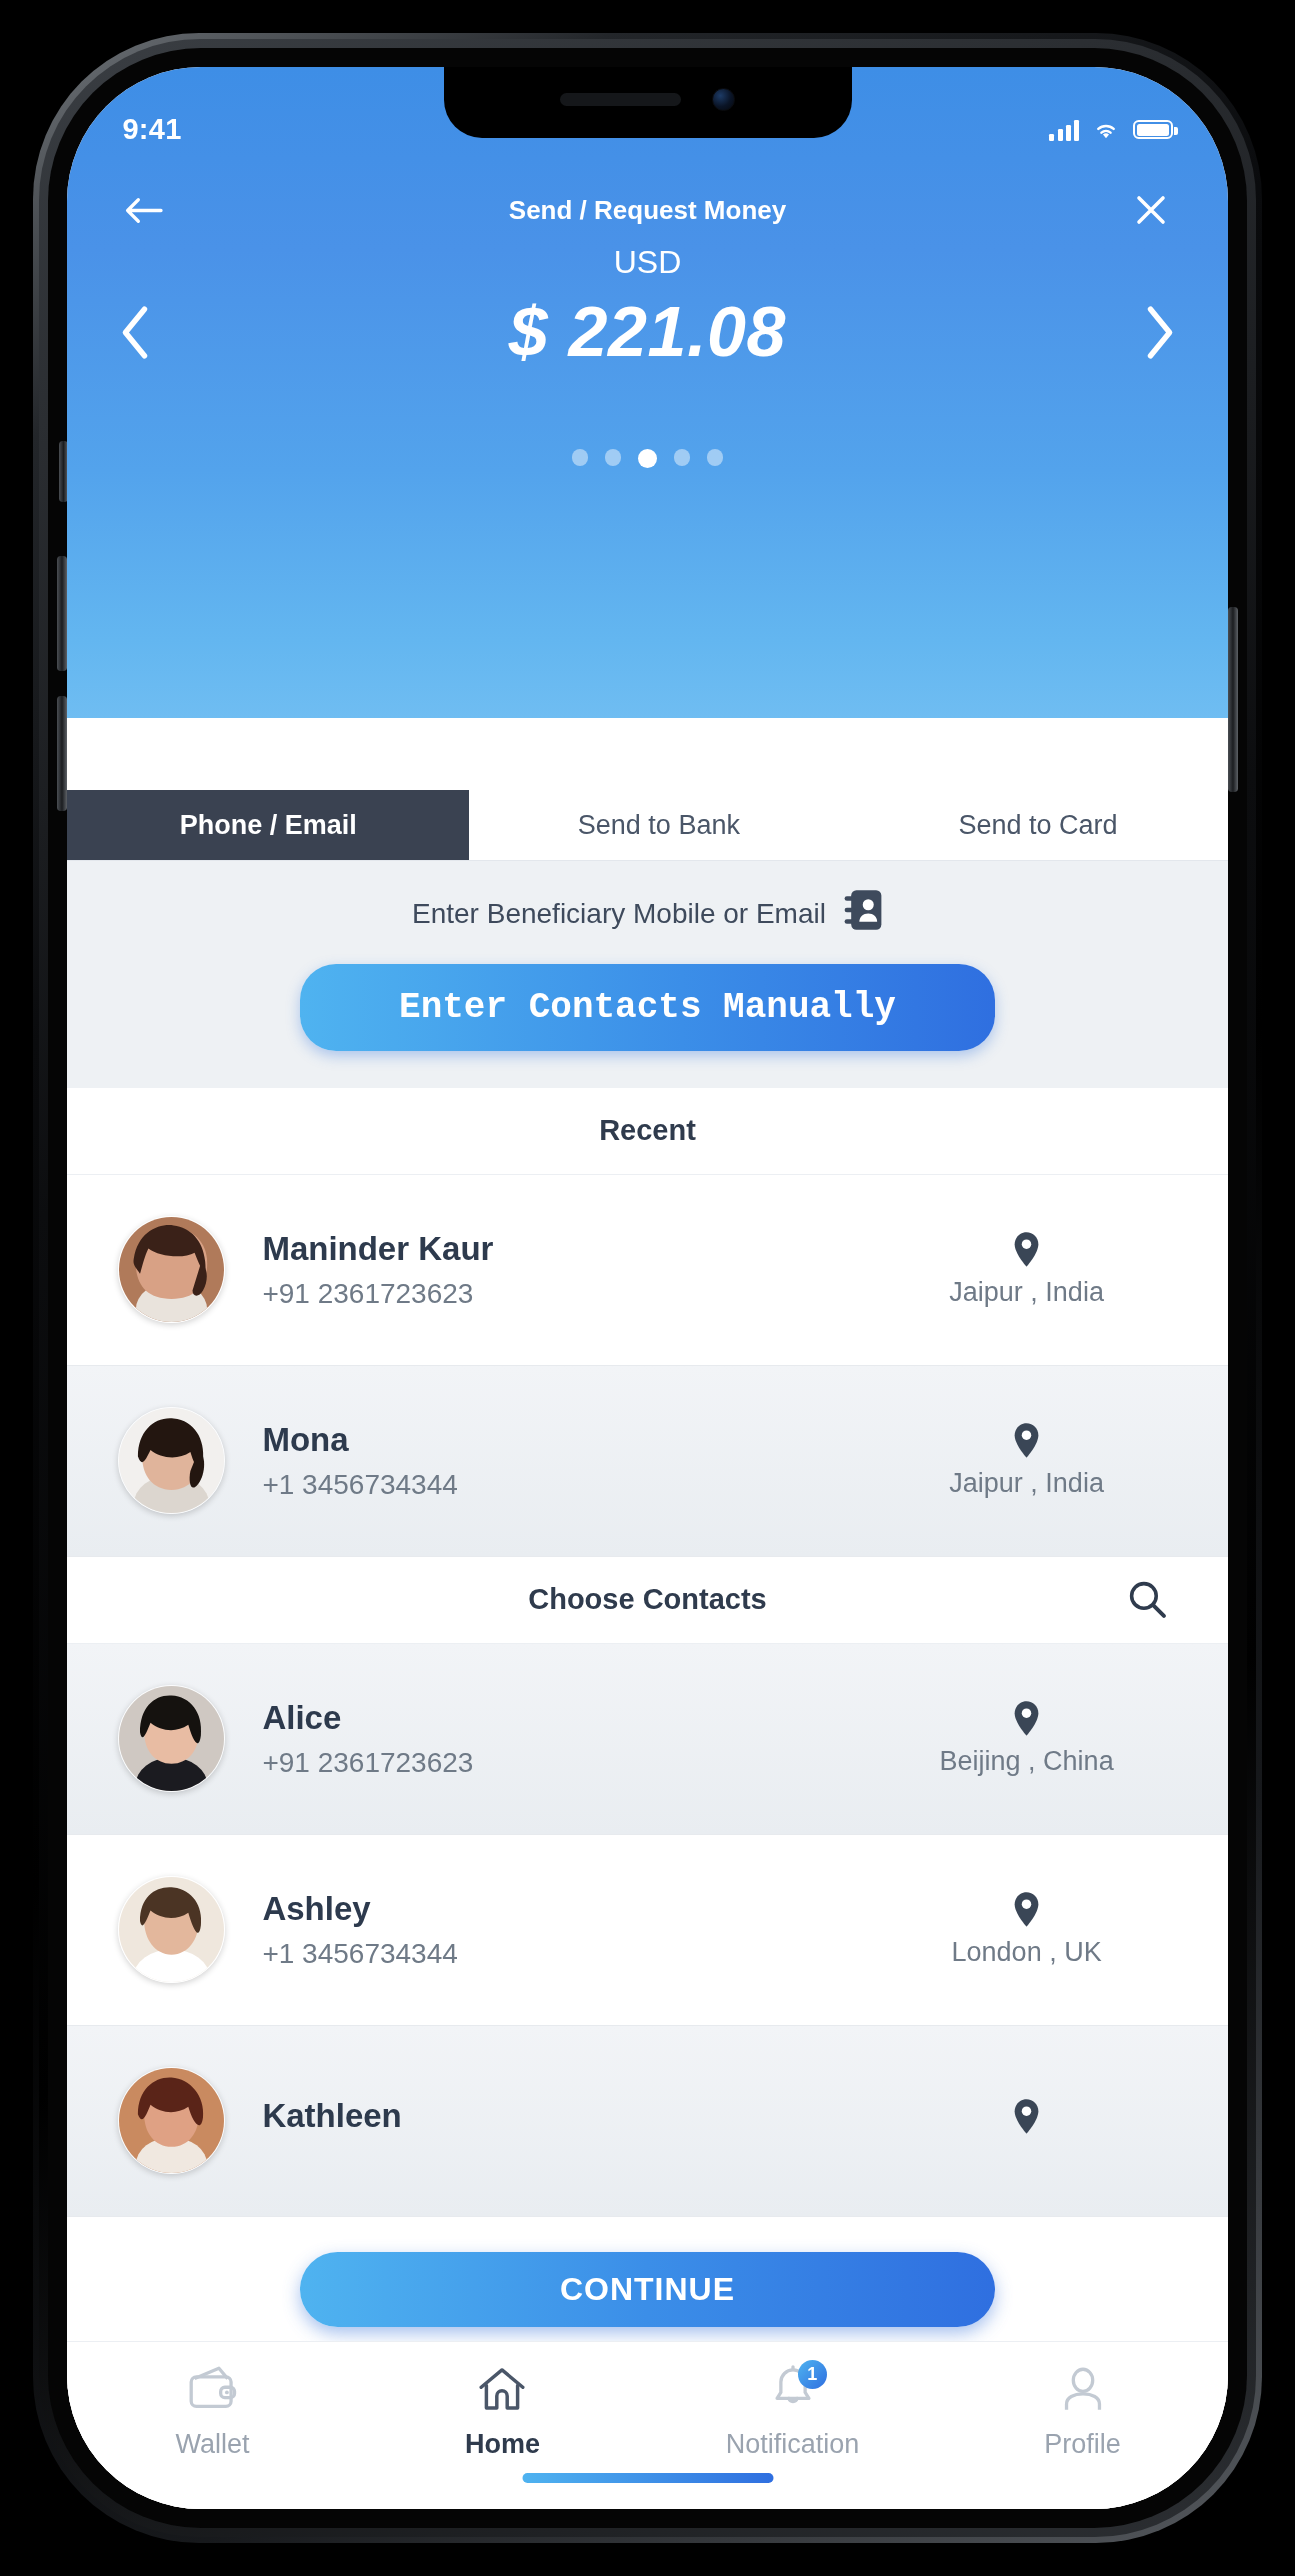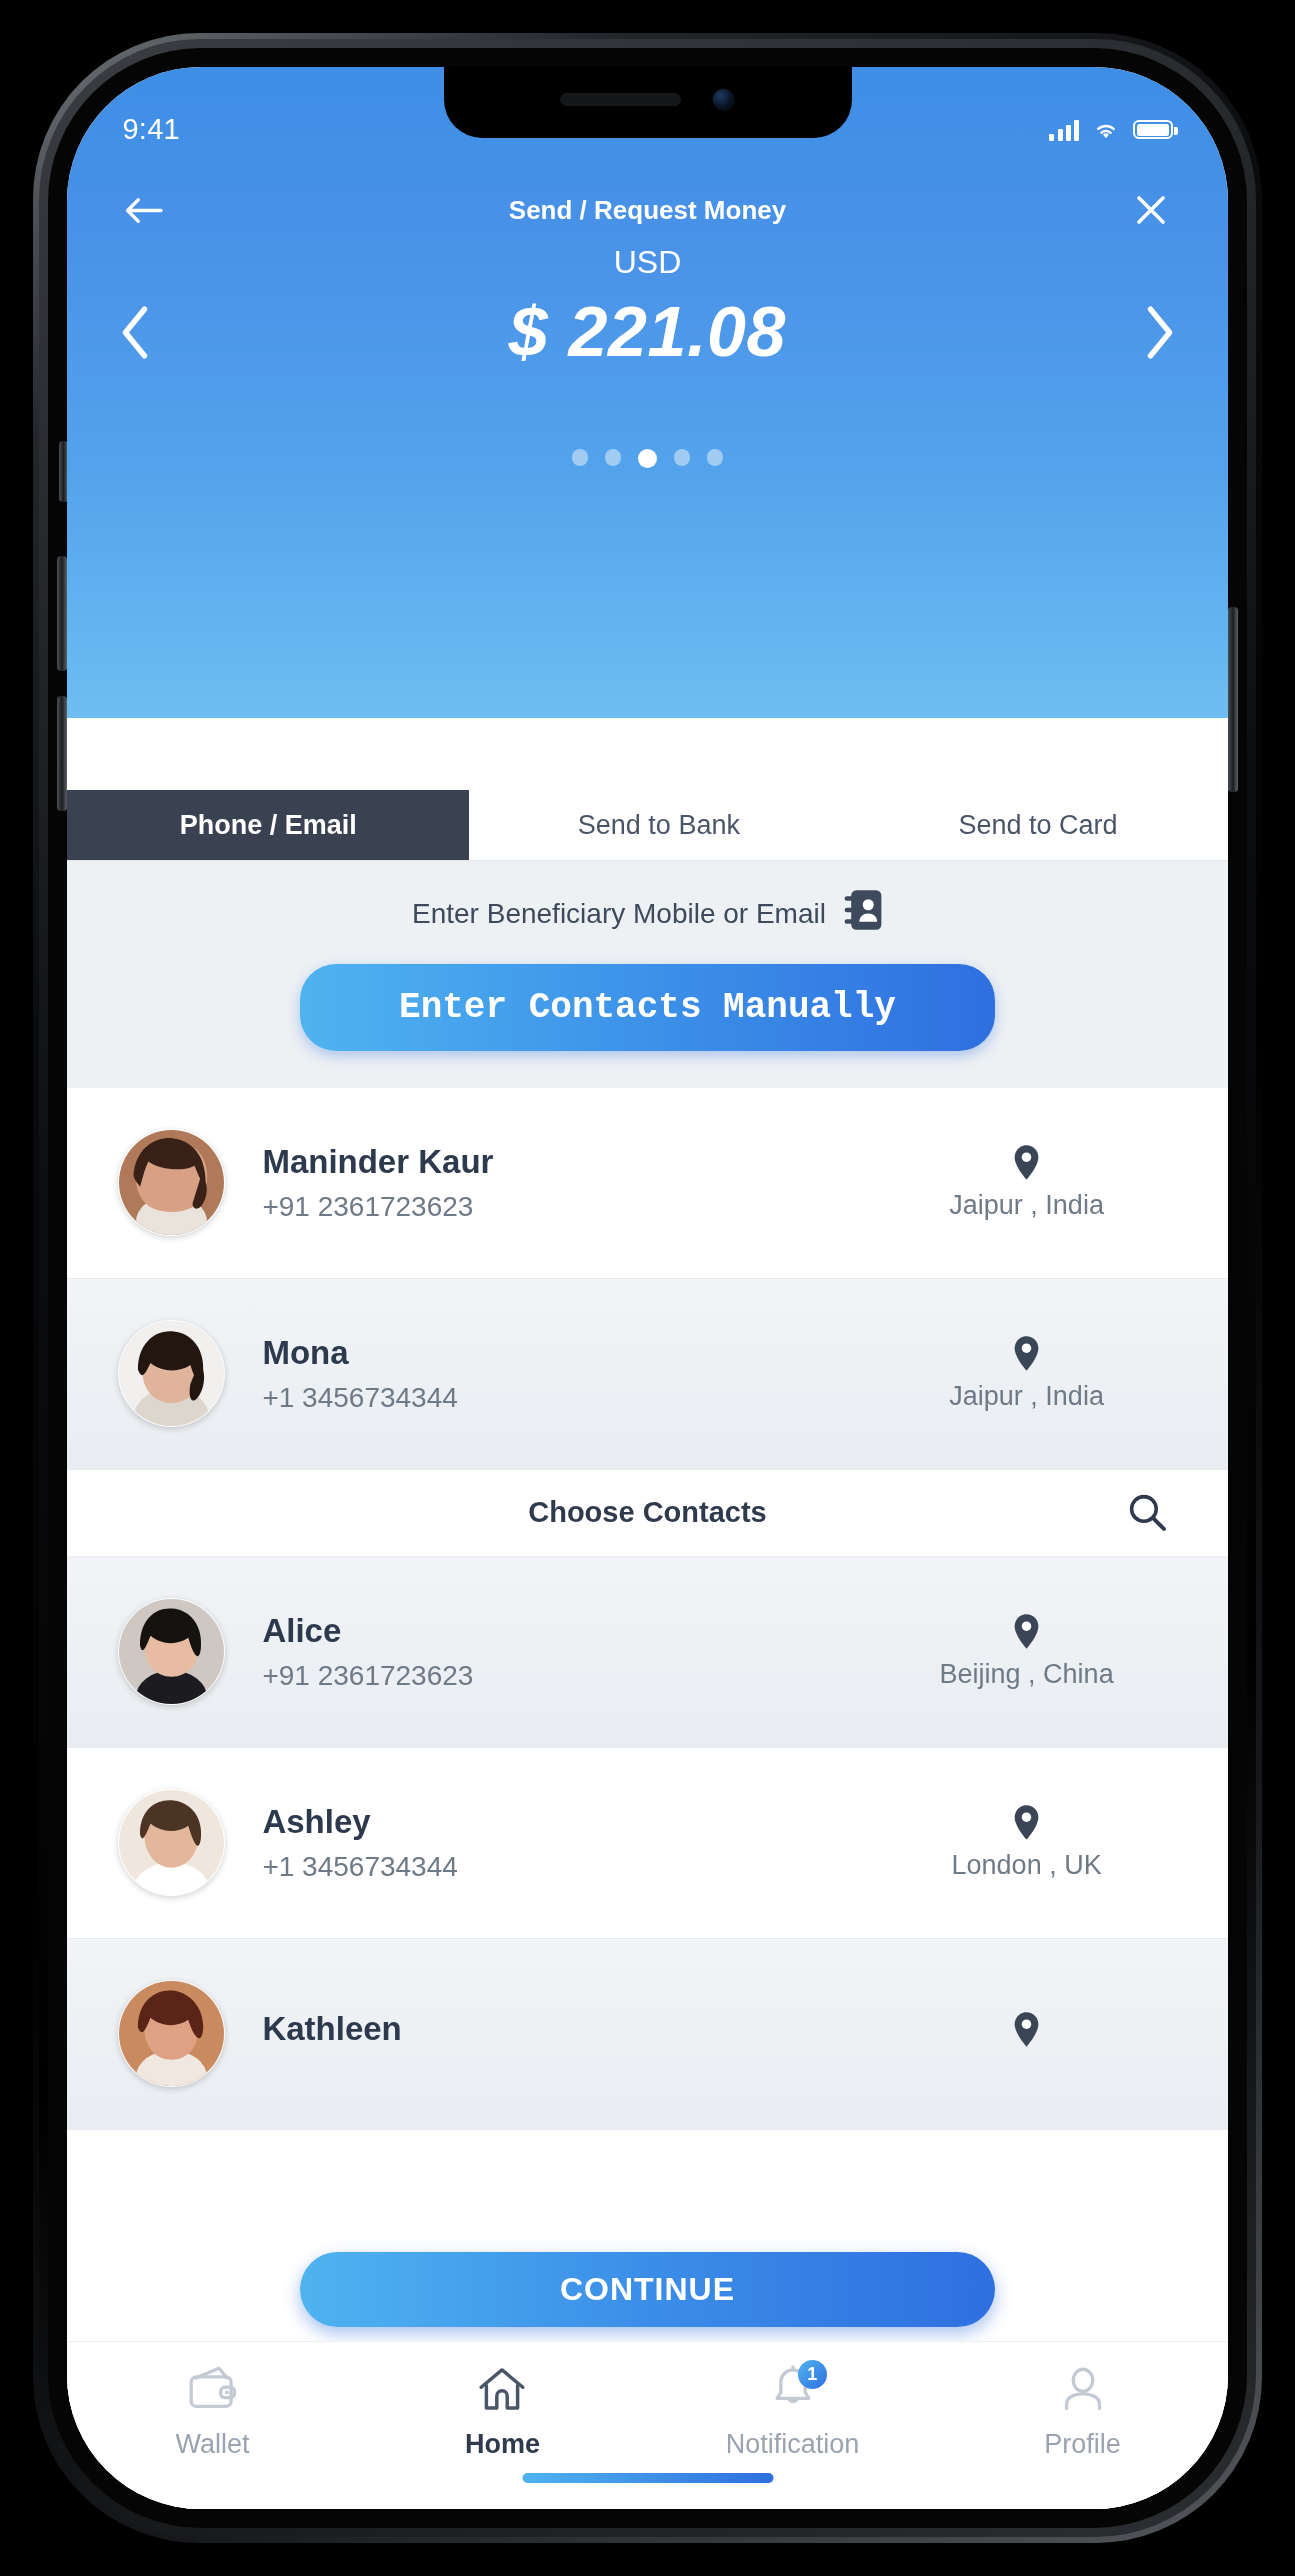--- a/index.html
+++ b/index.html
@@ -57,21 +57,21 @@
   .hdr {
     position: relative; height: 651px;
     background: linear-gradient(180deg,#3e8ee6 0%,#4a92e8 28%,#53a3ec 62%,#63b6f0 88%,#6fbdf2 100%);
     color: #fff;
   }
   .statusbar {
     position: absolute; top: 40px; left: 0; right: 0; height: 45px;
     display: flex; align-items: center; justify-content: space-between;
     padding: 0 55px;
   }
-  .clock { font-size: 29px; font-weight: 400; letter-spacing: 0.3px; }
+  .clock { font-size: 29px; font-weight: 700; letter-spacing: 0.3px; }
   .status-right { display: flex; align-items: center; gap: 12.7px; }
   .bars { display: flex; align-items: flex-end; gap: 3.2px; height: 23px; }
   .bars i { display:block; width: 5.1px; background: #fff; border-radius: 1.3px; }
   .bars i:nth-child(1){height:7.6px}.bars i:nth-child(2){height:12px}
   .bars i:nth-child(3){height:16.6px}.bars i:nth-child(4){height:21px}
   .batt { width: 40px; height: 19px; border: 2.5px solid #fff; border-radius: 5.7px; position: relative; }
   .batt::after { content:""; position:absolute; right:-7px; top:5.1px; width:3.8px; height:7.6px; background:#fff; border-radius:0 1.9px 1.9px 0;}
   .batt i { position:absolute; inset:1.9px; background:#fff; border-radius:2.5px; }
 
   .navrow {
@@ -265,20 +265,23 @@
                   <circle cx="19" cy="12" r="4.2" fill="#fff"></circle>
                   <path d="M12.2 25c0-3.8 3-6.4 6.8-6.4s6.8 2.6 6.8 6.4z" fill="#fff"></path>
                 </svg>
               </span>
             </div>
             <div class="cta-wrap">
               <button class="cta">Enter Contacts Manually</button>
             </div>
           </div>
 
+          <div class="sec">
+            <span class="sec-title">Recent</span>
+          </div>
 
           <div class="row">
             <span class="avatar">
               <svg viewBox="0 0 100 100">
                     <rect width="100" height="100" fill="#b07a5a"></rect>
                 <ellipse cx="50" cy="88" rx="34" ry="26" fill="#e9e3dc"></ellipse>
                 <path d="M16 44c0-20 14-34 34-34s34 14 34 34-10 34-34 34S16 64 16 44z" fill="#d8a185"></path>
                 <path d="M14 40c4-26 24-34 38-32 16 2 28 14 30 34 2 18-4 8-10-8-10 6-34 4-44-4-4 8-6 18-8 24-4-6-7-8-6-14z" fill="#3a2118"></path>
                 <path d="M78 44c6 2 8 16 2 26-4 7-10 6-10 0z" fill="#3a2118"></path>
               </svg>

